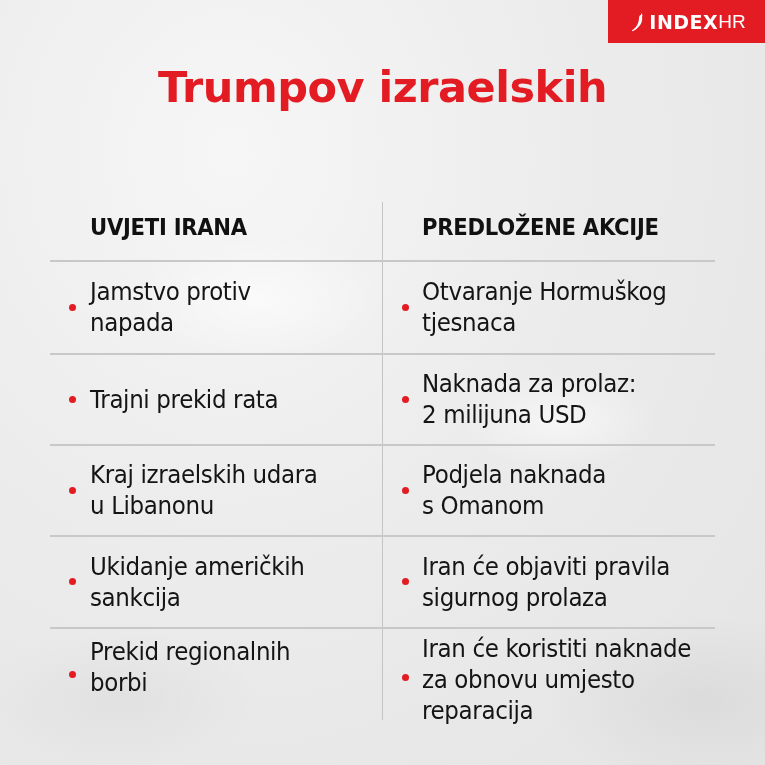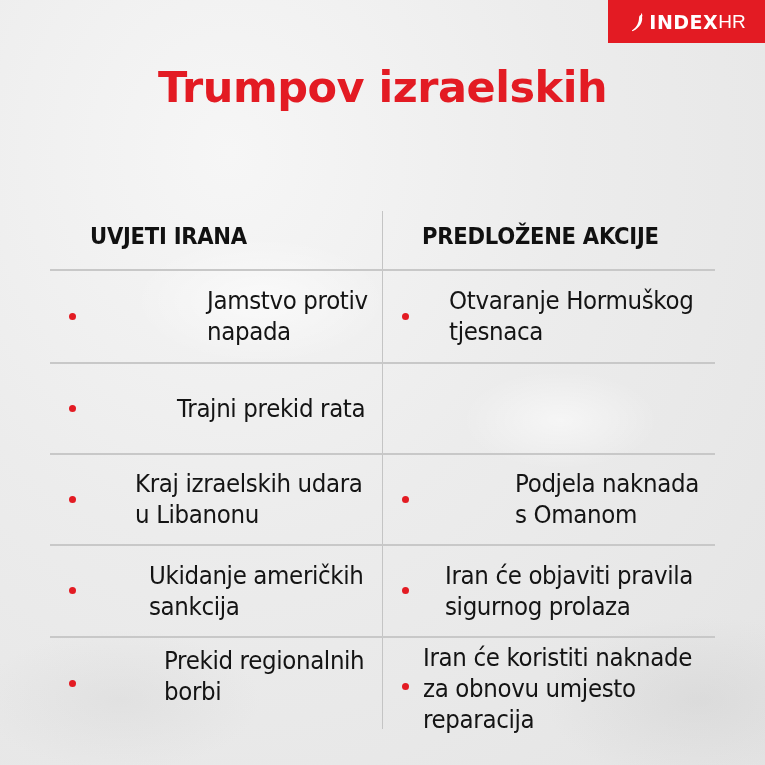--- a/index.html
+++ b/index.html
@@ -24,29 +24,29 @@
   }
   .logo .pepper { width: 14px; height: 20px; margin-right: 4px; }
   .logo .idx { font-weight: 900; font-size: 19px; letter-spacing: 0.5px; font-family: "DejaVu Sans", sans-serif; }
   .logo .hr { font-weight: 400; font-size: 19px; font-family: Liberation Sans, sans-serif; }
   .title {
     position: absolute; left: 0; right: 0; top: 62px; text-align: center;
     color: #e31b23; font-weight: 700; font-size: 43px; line-height: 50px;
     font-family: "DejaVu Sans", sans-serif; letter-spacing: -0.5px;
   }
   .title div { white-space: nowrap; }
-  .table { position: absolute; left: 50px; top: 211px; width: 665px; height: 518px; }
+  .table { position: absolute; left: 50px; top: 202px; width: 665px; height: 518px; }
   .vdiv { position: absolute; left: 332px; top: 0; width: 1px; height: 518px; background: #c4c4c4; }
   .hline { position: absolute; left: 0; width: 665px; height: 1.5px; background: #c8c8c8; }
   .col-head {
     position: absolute; top: 12px; font-weight: 700; font-size: 23px;
     font-family: "DejaVu Sans", sans-serif; letter-spacing: -0.3px; color: #111;
     transform: scaleX(0.92); transform-origin: left center; white-space: nowrap;
   }
-  .cell { position: absolute; display: flex; align-items: center; justify-content: flex-end; }
+  .cell { position: absolute; display: flex; align-items: center; }
   .bullet {
     position: absolute; width: 7px; height: 7px; border-radius: 50%; background: #e31b23;
   }
   .cell-text {
     font-size: 25px; line-height: 31px; color: #141414; white-space: pre-line;
     font-family: "DejaVu Sans", sans-serif; letter-spacing: -0.4px;
     transform: scaleX(0.92); transform-origin: left center;
   }
 </style>
 </head>
@@ -86,20 +86,25 @@
   <div class="cell" style="left:333px; top:59px; width:332px; height:92px;">
     <span class="bullet" style="left:19px;"></span>
     <span class="cell-text" style="margin-left:39px;">Otvaranje Hormuškog
 tjesnaca</span>
   </div>
 
   <div class="cell" style="left:0; top:152px; width:332px; height:90px;">
     <span class="bullet" style="left:19px;"></span>
     <span class="cell-text" style="margin-left:40px;">Trajni prekid rata</span>
   </div>
+  <div class="cell" style="left:333px; top:152px; width:332px; height:90px;">
+    <span class="bullet" style="left:19px;"></span>
+    <span class="cell-text" style="margin-left:39px;">Naknada za prolaz:
+2 milijuna USD</span>
+  </div>
 
   <div class="cell" style="left:0; top:243px; width:332px; height:90px;">
     <span class="bullet" style="left:19px;"></span>
     <span class="cell-text" style="margin-left:40px;">Kraj izraelskih udara
 u Libanonu</span>
   </div>
   <div class="cell" style="left:333px; top:243px; width:332px; height:90px;">
     <span class="bullet" style="left:19px;"></span>
     <span class="cell-text" style="margin-left:39px;">Podjela naknada
 s Omanom</span>

